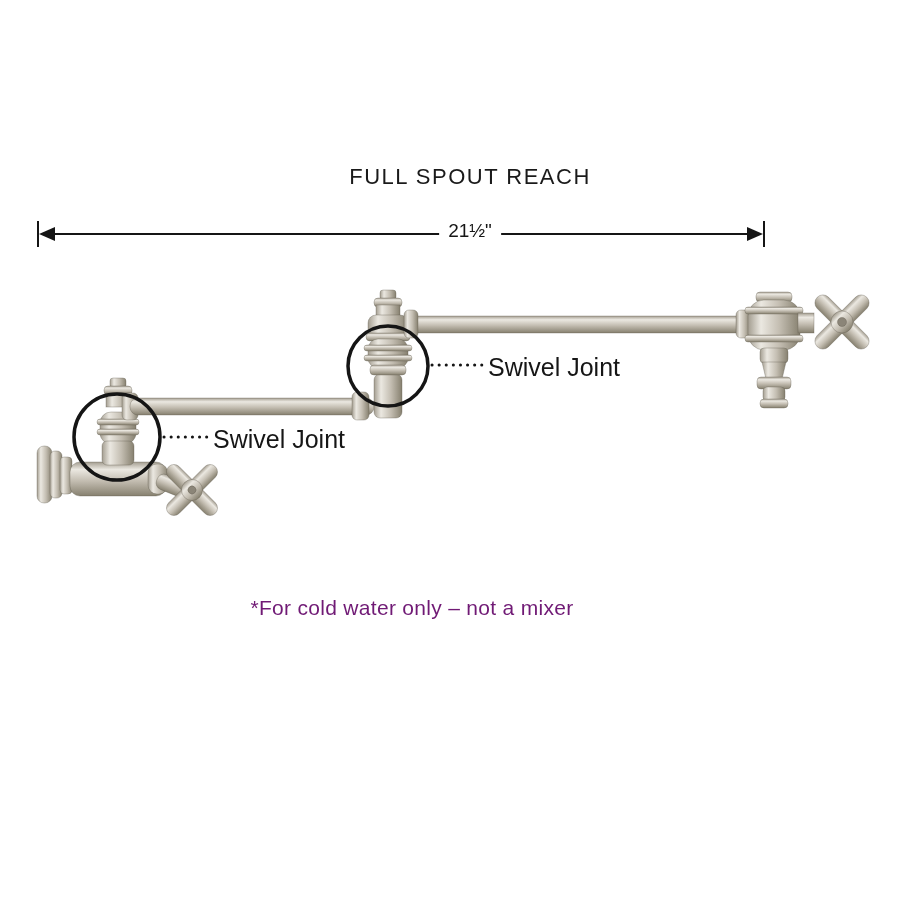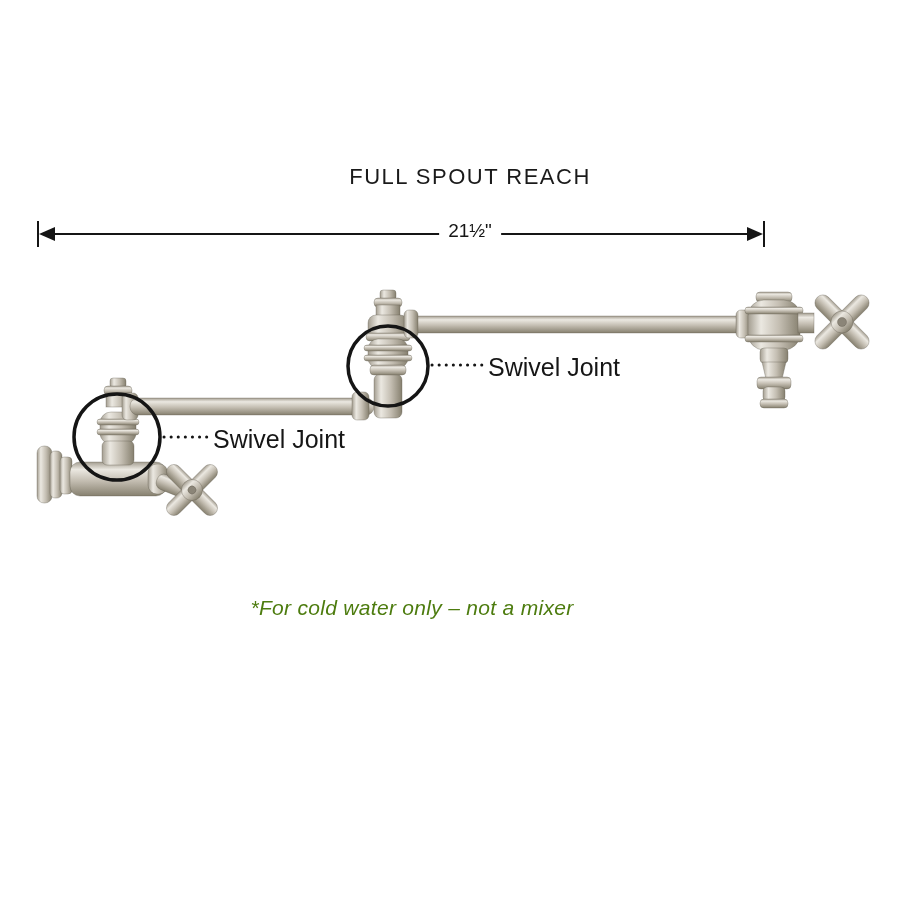--- a/index.html
+++ b/index.html
@@ -18,21 +18,21 @@
   }
   .dim-label{
     top:220px;left:470px;transform:translateX(-50%);
     font-size:19px;background:#ffffff;padding:0 9px;color:#161616;
   }
   .callout{font-size:25px;color:#161616;}
   .callout-upper{top:353px;left:488px;}
   .callout-lower{top:425px;left:213px;}
   .footnote{
     top:596px;left:412px;transform:translateX(-50%);
-    font-size:21px;color:#4d7c0f;letter-spacing:0.3px;font-style:italic;
+    font-size:21px;color:#701a75;letter-spacing:0.3px;
   }
 </style>
 </head>
 <body>
 
 <div class="canvas">
 
   <svg width="900" height="900" viewBox="0 0 900 900">
     <defs>
       <linearGradient id="mH" x1="0" y1="0" x2="0" y2="1">

